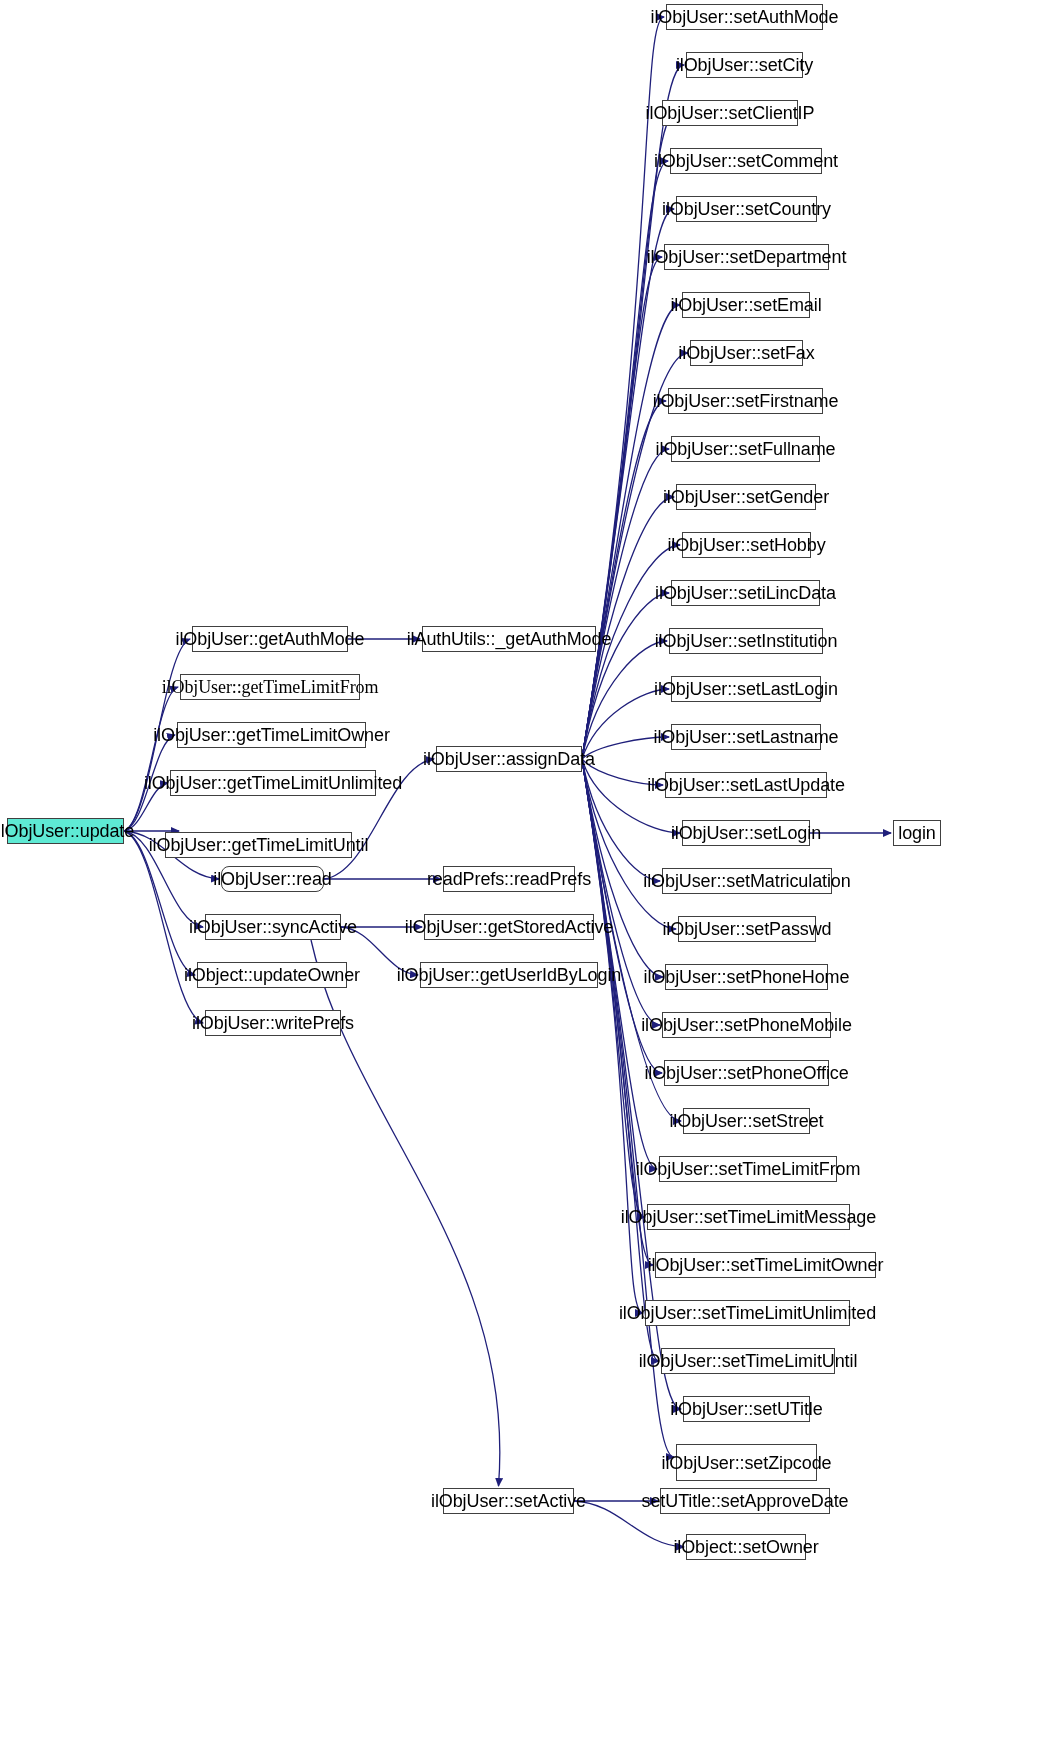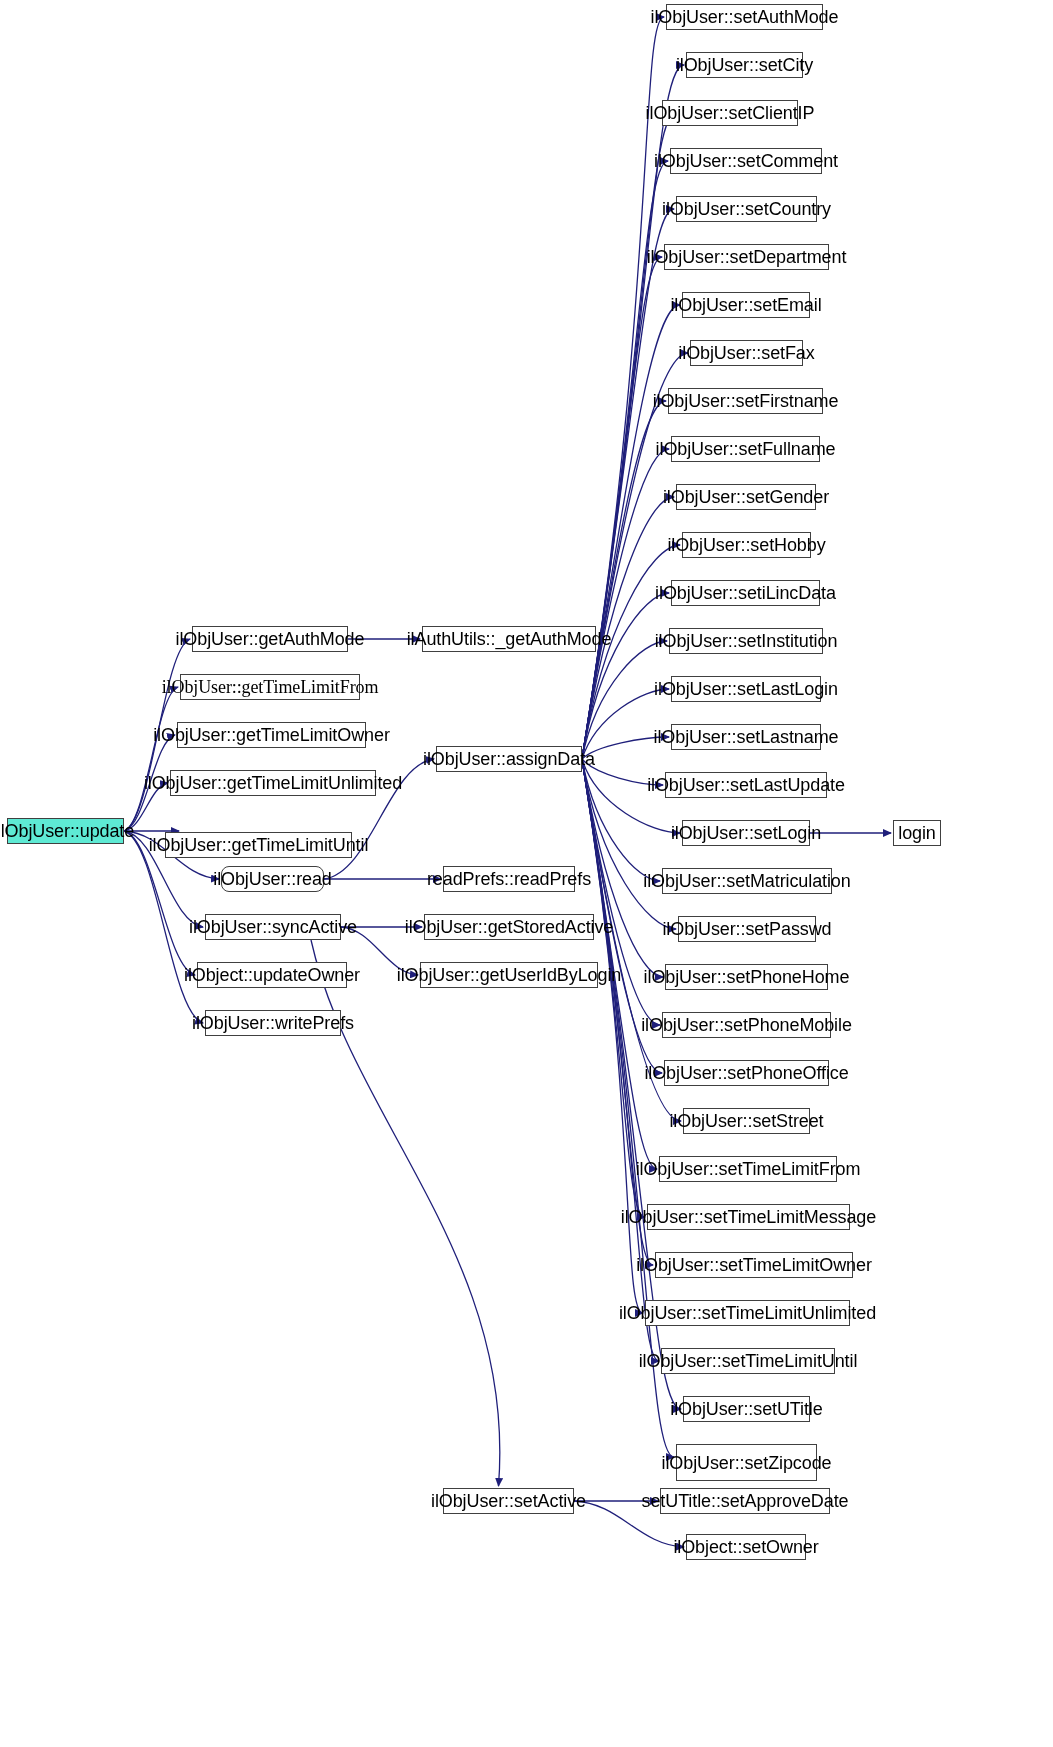--- a/index.html
+++ b/index.html
@@ -193,21 +193,21 @@
       </div>
       <div class="node" style="left: 683px; top: 1108px; width: 127px; height: 26px;">
         <span>ilObjUser::setStreet</span>
       </div>
       <div class="node" style="left: 659px; top: 1156px; width: 178px; height: 26px;">
         <span>ilObjUser::setTimeLimitFrom</span>
       </div>
       <div class="node" style="left: 647px; top: 1204px; width: 203px; height: 26px;">
         <span>ilObjUser::setTimeLimitMessage</span>
       </div>
-      <div class="node" style="left: 655px; top: 1252px; width: 198px; height: 26px;">
+      <div class="node" style="left: 655px; top: 1252px; width: 221px; height: 26px;">
         <span>ilObjUser::setTimeLimitOwner</span>
       </div>
       <div class="node" style="left: 645px; top: 1300px; width: 205px; height: 26px;">
         <span>ilObjUser::setTimeLimitUnlimited</span>
       </div>
       <div class="node" style="left: 661px; top: 1348px; width: 174px; height: 26px;">
         <span>ilObjUser::setTimeLimitUntil</span>
       </div>
       <div class="node" style="left: 683px; top: 1396px; width: 127px; height: 26px;">
         <span>ilObjUser::setUTitle</span>

